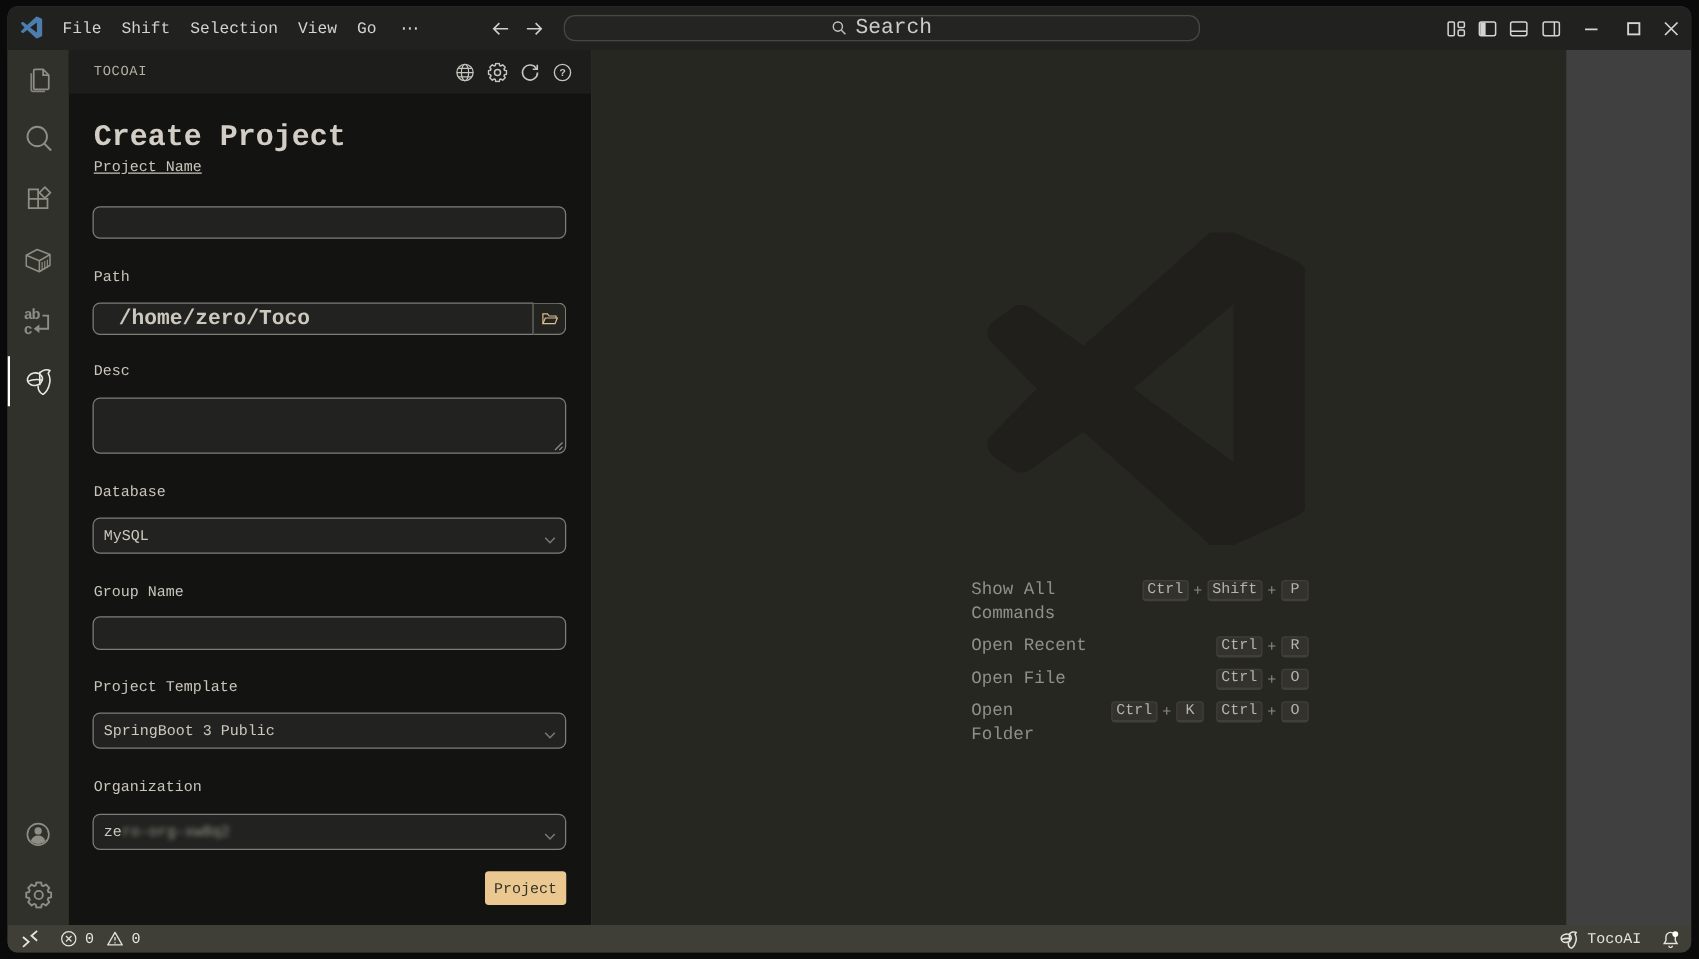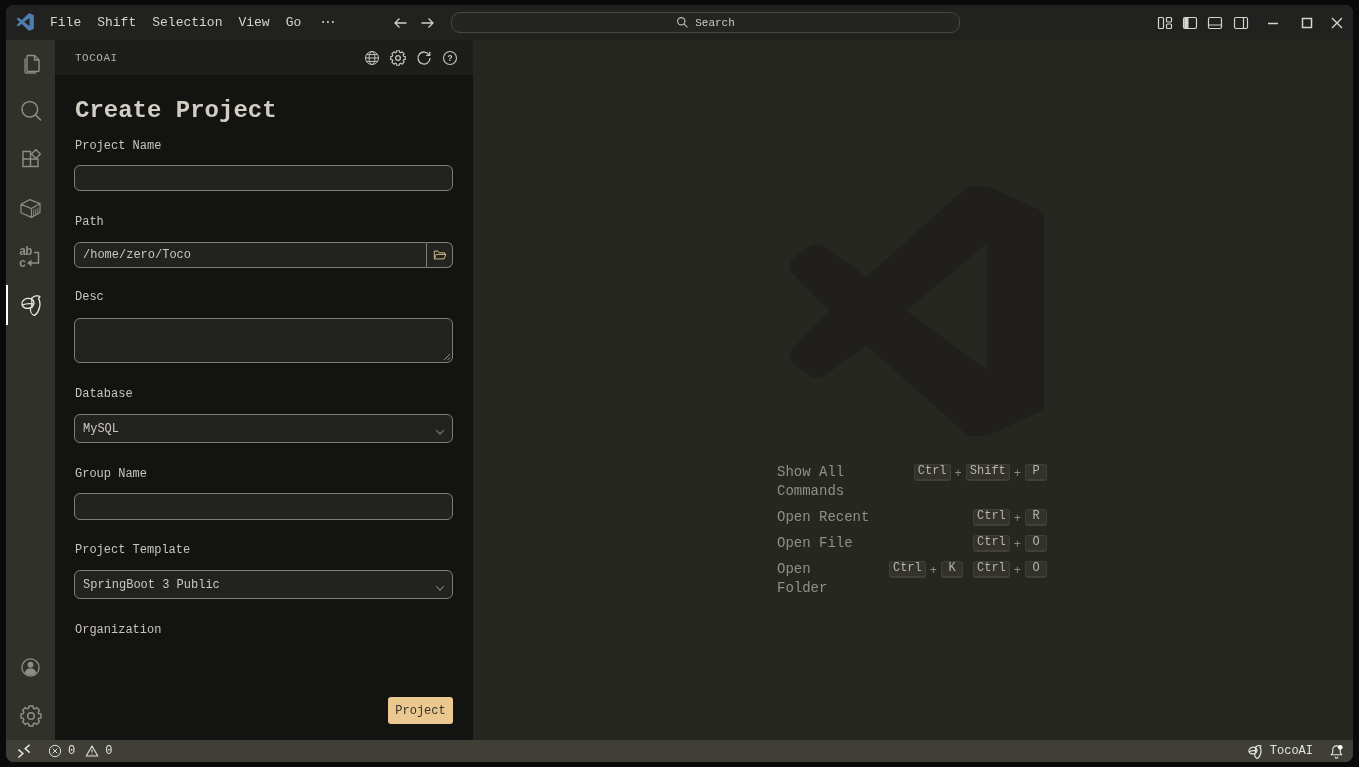--- a/index.html
+++ b/index.html
@@ -12,21 +12,21 @@
 .titlebar { position:absolute; left:0; top:0; width:1347px; height:35px; background:#212120; }
 .vslogo { position:absolute; left:10px; top:8px; }
 .menus { position:absolute; left:36px; top:0; height:35px; display:flex; align-items:center;
   color:#d3d3d1; font-size:13px; }
 .menus span { padding:0 8px; }
 .navarr { position:absolute; top:0; height:35px; display:flex; align-items:center; color:#cfcfcb; }
 .searchbox { position:absolute; left:445px; top:7px; width:509px; height:21px;
   background:#242423; border:1px solid #474744; border-radius:9px;
   display:flex; align-items:center; justify-content:center; }
 .searchbox svg { margin-right:6px; }
-.searchbox .st { color:#ccccc8; font-size:11px; }
+.searchbox .st { color:#ccccc8; font-size:17px; }
 .winicons { position:absolute; left:0; top:0; width:1347px; height:35px; }
 .winicons .ic { position:absolute; top:9.5px; width:16px; height:16px; display:flex; align-items:center; justify-content:center; }
 
 
 .mainrow { position:absolute; left:0; top:35px; width:1347px; height:700px; display:flex; }
 .activitybar { width:49px; height:700px; background:#31312b; position:relative; color:#8e8e86; }
 .abicon { position:absolute; left:0; width:49px; height:32px; display:flex; align-items:center; justify-content:center; }
 .active-ind { position:absolute; left:0; top:245px; width:2px; height:40px; background:#ffffff; }
 
 .sidebar { width:418px; height:700px; background:#131312; position:relative; }
@@ -39,37 +39,37 @@
 .scontent { position:absolute; left:0; top:35px; width:418px; height:665px; }
 .h1 { position:absolute; left:20px; top:22px; font-size:24px; font-weight:bold; color:#d2cec5; }
 .flabel { position:absolute; left:20px; font-size:12px; line-height:19px; color:#c9c5ba; }
 .finput { position:absolute; left:19px; width:379px; height:26px; background:#222220;
   border:1px solid #7e7e79; border-radius:6px; color:#ccc8bd; font-size:12px;
   display:flex; align-items:center; padding:0 8px; }
 .fsel { height:29px; }
 .chev { position:absolute; right:7px; top:50%; margin-top:-3px; width:10px; height:7px; }
 .pathrow { position:absolute; left:19px; top:167px; width:379px; height:26px; display:flex; }
 .pathinp { width:353px; height:26px; background:#222220; border:1px solid #7e7e79;
-  border-radius:6px 0 0 6px; color:#ccc8bd; font-size:12px; display:flex; align-items:center; padding:0 8px; }
+  border-radius:6px 0 0 6px; color:#ccc8bd; font-size:17px; display:flex; align-items:center; padding:0 20px;font-weight:bold; }
 .pathbtn { width:26px; height:26px; background:#232320; border:1px solid #7e7e79; border-left:none;
   border-radius:0 6px 6px 0; display:flex; align-items:center; justify-content:center; color:#d9c08e; }
 .textarea { position:absolute; left:19px; top:243px; width:379px; height:45px; background:#222220;
   border:1px solid #7e7e79; border-radius:6px; }
 .resize { position:absolute; right:1px; bottom:1px; }
 .createbtn { position:absolute; left:333px; top:622px; width:65px; height:27px;
   background:#eac88f; border-radius:3px; color:#35332a; font-size:12px;
   display:flex; align-items:center; justify-content:center; }
 .blur1 { filter:blur(2px); color:#99998d; }
 
 
-.editor { width:880px; height:700px; background:#272722; position:relative; }
+.editor { width:780px; height:700px; background:#272722; position:relative; }
 .wm { position:absolute; left:311px; top:146px; }
 .shortcuts { position:absolute; left:0; top:0; width:880px; height:700px; font-size:14px; }
 .slabel { position:absolute; color:#90908a; line-height:19px; }
-.skeys { position:absolute; display:flex; align-items:flex-end; color:#8a8a82; }
+.skeys { position:absolute; display:flex; align-items:center; color:#8a8a82; }
 .kbd { background:#33322c; border:1px solid #403f39; border-bottom-width:2px; border-radius:3px;
   color:#b5b5ad; font-size:12px; padding:0px 3px 1px 3px; line-height:13px; min-width:22px; text-align:center; }
 .plus { margin:0 4px; font-size:12px; }
 .kgap { width:10px; }
 
 
 .statusbar { position:absolute; left:0; top:735px; width:1347px; height:22px; background:#3f3e37;
   color:#e4e4de; font-size:12px; display:flex; align-items:center; }
 .sbleft { display:flex; align-items:center; margin-left:10px; }
 .sbright { position:absolute; right:9px; display:flex; align-items:center; }
@@ -227,21 +227,21 @@
                 <path d="M13.8 1.8v3.6h-3.6" fill="none"></path>
               </svg></span>
           <span class="hic"><svg width="16" height="16" viewBox="0 0 16 16" fill="none">
                 <circle cx="8" cy="8" r="6.5" stroke="#c6c4be" stroke-width="1.1"></circle>
                 <text x="5.6" y="11" font-size="8.5" fill="#c6c4be" font-family="Liberation Mono" font-weight="bold">?</text>
               </svg></span>
         </span>
       </div>
       <div class="scontent">
         <div class="h1">Create Project</div>
-        <div class="flabel" style="top:62px;">Project Name</div>
+        <div class="flabel" style="top:50px;text-decoration:underline;">Project Name</div>
         <div class="finput" style="top:90px;"></div>
         <div class="flabel" style="top:138px;">Path</div>
         <div class="pathrow">
           <div class="pathinp">/home/zero/Toco</div>
           <div class="pathbtn">
               <svg width="14" height="14" viewBox="0 0 16 16" fill="none" stroke="#d9c08e" stroke-width="1.1">
                 <path d="M1.5 12.5v-9h4.2l1.5 2h6.3v2"></path>
                 <path d="M1.5 12.5 3.7 7.3h11l-2.1 5.2z"></path>
               </svg>
             </div>
@@ -256,20 +256,23 @@
         <div class="finput fsel" style="top:339px;">MySQL<span class="chev"><svg width="10" height="7" viewBox="0 0 10 7" fill="none" stroke="#7a7a72" stroke-width="1.2">
                 <path d="m1.2 1.2 3.8 4 3.8-4"></path>
               </svg></span></div>
         <div class="flabel" style="top:390px;">Group Name</div>
         <div class="finput" style="top:418px; height:27px;"></div>
         <div class="flabel" style="top:466px;">Project Template</div>
         <div class="finput fsel" style="top:495px;">SpringBoot 3 Public<span class="chev"><svg width="10" height="7" viewBox="0 0 10 7" fill="none" stroke="#7a7a72" stroke-width="1.2">
                 <path d="m1.2 1.2 3.8 4 3.8-4"></path>
               </svg></span></div>
         <div class="flabel" style="top:546px;">Organization</div>
+        <div class="finput fsel" style="top:576px;">ze<span class="blur1">ro-org-xw8q2</span><span class="chev"><svg width="10" height="7" viewBox="0 0 10 7" fill="none" stroke="#7a7a72" stroke-width="1.2">
+                <path d="m1.2 1.2 3.8 4 3.8-4"></path>
+              </svg></span></div>
         <div class="createbtn">Project</div>
       </div>
     </div>
 
     <div class="editor">
       <svg class="wm" width="260" height="250" viewBox="0 0 100 100" preserveAspectRatio="none">
         <path fill="#201f1b" stroke="#201f1b" stroke-width="4" stroke-linejoin="round" d="M96.5 10.9 76 1.2c-1.5-.7-3.3-.4-4.4.8L31.9 38.9 14.6 25.8c-1.1-.9-2.7-.8-3.8.1L5.3 30c-1.3 1-1.3 3-.1 4.1L20.3 50 5.2 65.9c-1.2 1.1-1.2 3.1.1 4.1l5.5 4.1c1 .9 2.6.9 3.8.1l17.3-13.1 39.7 36.9c1.1 1.2 2.9 1.5 4.4.8l20.5-9.8c1.7-.8 2.8-2.5 2.8-4.4V15.3c0-1.9-1.1-3.6-2.8-4.4zM80 77.6 L44 50 L80 18.5 Z"></path>
       </svg>
       <div class="shortcuts">
         <div class="slabel" style="left:304px; top:423px; width:120px;">Show All Commands</div>

